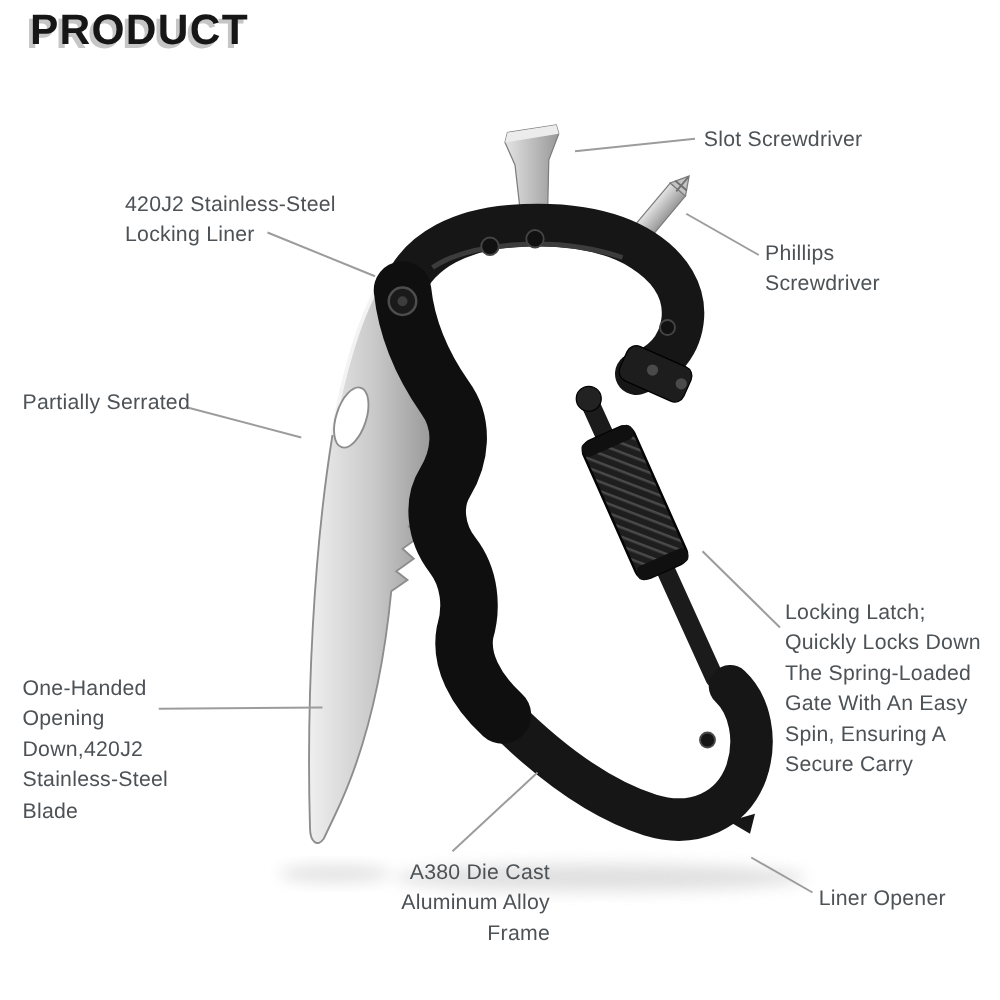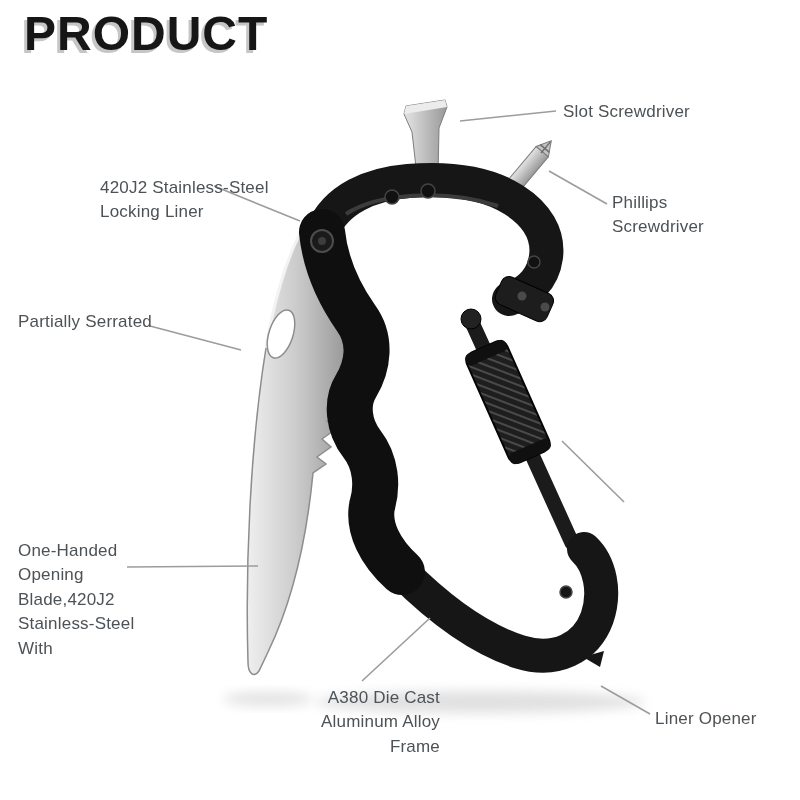--- a/index.html
+++ b/index.html
@@ -2,32 +2,32 @@
 <html><head>
 <meta charset="utf-8">
 <style>
   html,body{margin:0;padding:0;background:#ffffff;}
   .stage{
     position:relative;width:800px;height:800px;overflow:hidden;
     background:#ffffff;font-family:"Liberation Sans",sans-serif;
   }
   .title{
     position:absolute;left:24px;top:2px;
-    font-size:48px;font-weight:800;letter-spacing:1px;color:#161616;
+    font-size:34px;font-weight:800;letter-spacing:1px;color:#161616;
     line-height:1.35;
     text-shadow:-3px 3px 0 #c6c6c6;
   }
   .art{position:absolute;left:0;top:0;}
   .label{
     position:absolute;
     font-size:17px;line-height:1.44;color:#4d5256;
     letter-spacing:0.2px;
   }
   .lbl-slot{left:563px;top:100px;width:160px;}
-  .lbl-liner{left:100px;top:152px;width:182px;margin-top:24px;}
+  .lbl-liner{left:100px;top:152px;width:182px;}
   .lbl-phillips{left:612px;top:191px;width:120px;}
   .lbl-serrated{left:18px;top:310px;width:175px;}
   .lbl-latch{left:628px;top:478px;width:168px;}
   .lbl-onehand{left:18px;top:539px;width:130px;}
   .lbl-frame{left:300px;top:686px;width:140px;text-align:right;}
   .lbl-bottle{left:655px;top:707px;width:135px;}
 </style>
 </head>
 <body>
 
@@ -131,17 +131,18 @@
   </svg>
 
   <div class="title">
     <div>PRODUCT</div>
   </div>
 
   <div class="label lbl-slot">Slot Screwdriver</div>
   <div class="label lbl-liner">420J2 Stainless-Steel Locking Liner</div>
   <div class="label lbl-serrated">Partially Serrated</div>
   <div class="label lbl-phillips">Phillips Screwdriver</div>
-  <div class="label lbl-onehand">One-Handed Opening Blade,420J2 Stainless-Steel With</div>
+  <div class="label lbl-latch">Locking Latch; Quickly Locks Down The Spring-Loaded Gate With An Easy Spin, Ensuring A Secure Carry</div>
+  <div class="label lbl-onehand">One-Handed Opening Down,420J2 Stainless-Steel Blade</div>
   <div class="label lbl-frame">A380 Die Cast Aluminum Alloy Frame</div>
   <div class="label lbl-bottle">Liner Opener</div>
 
 </div>
 
 </body></html>

